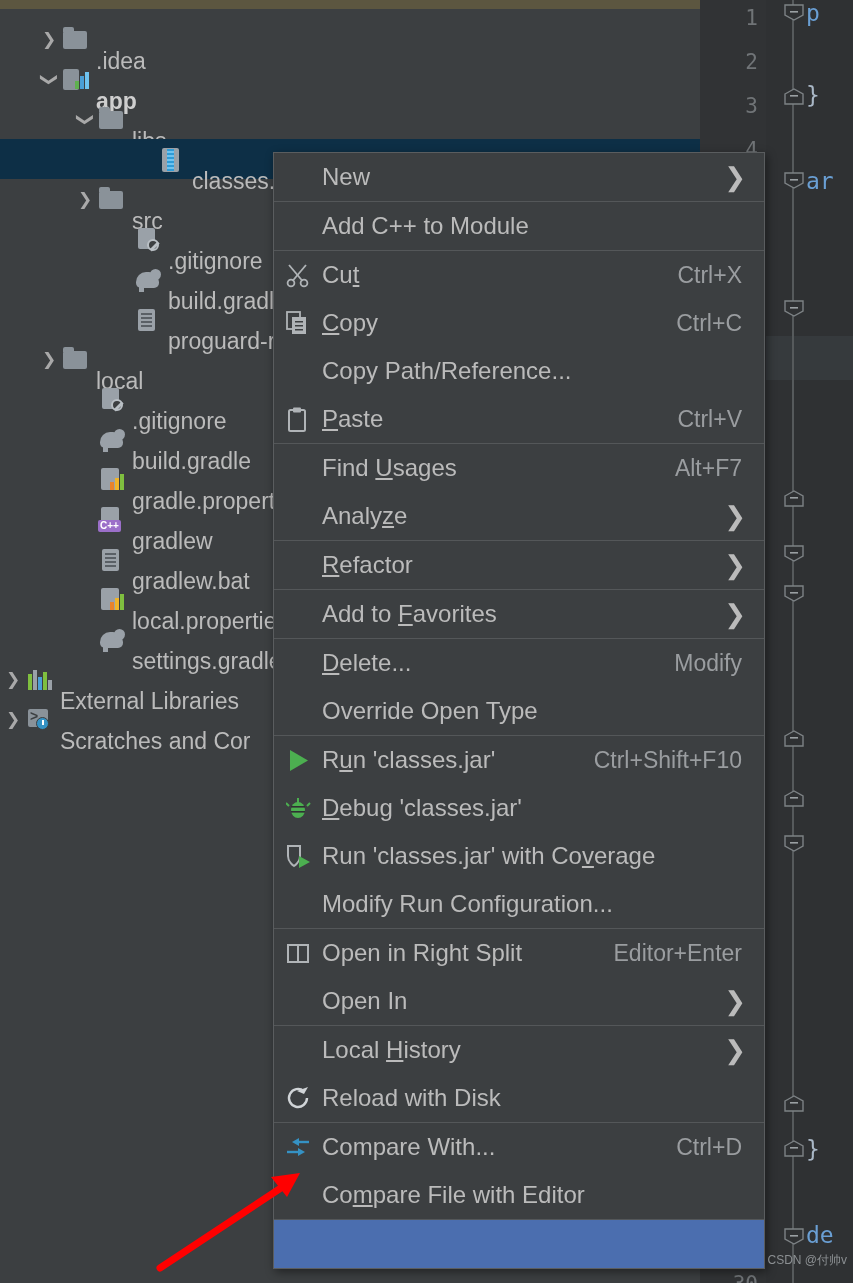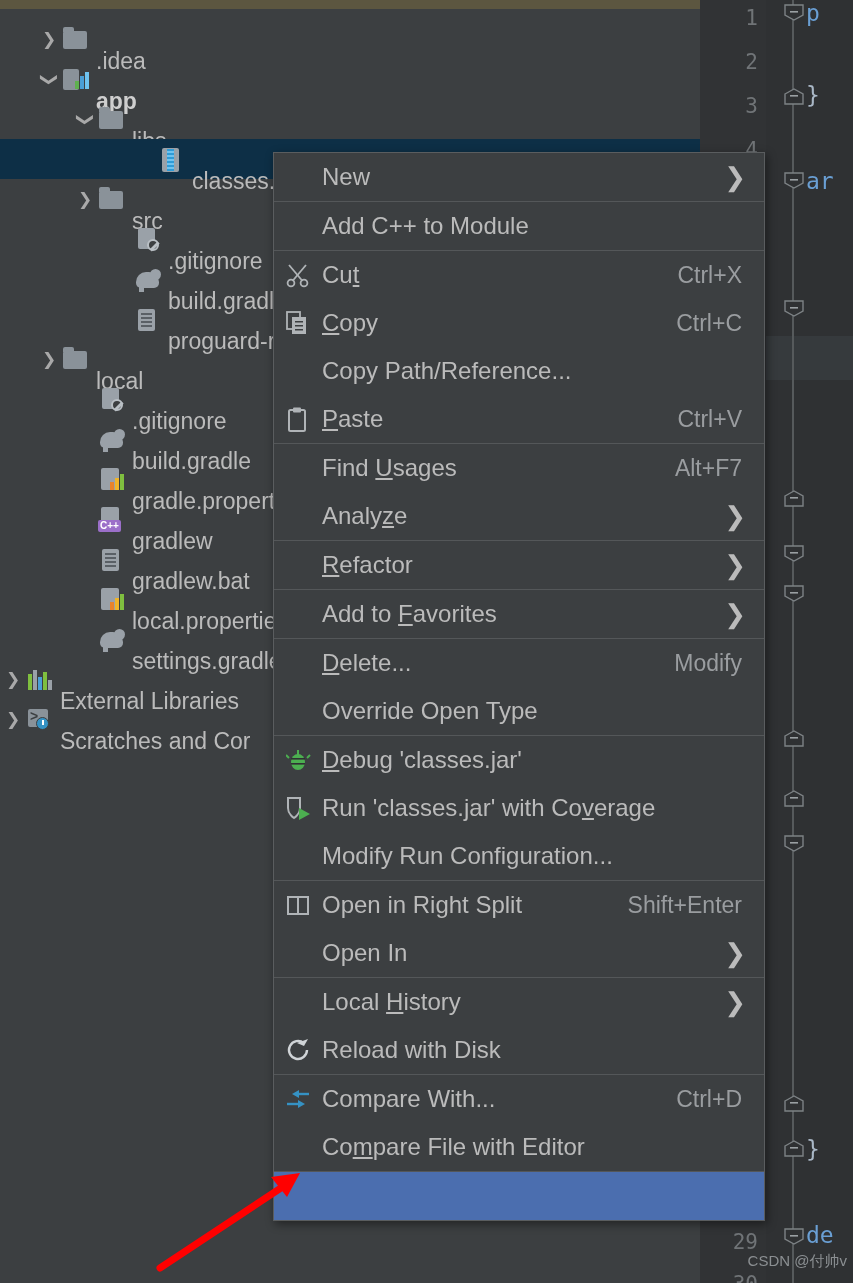--- a/index.html
+++ b/index.html
@@ -141,21 +141,21 @@
   .mi .msub { padding-right: 18px; color:#bbbbbb; font-size:26px; line-height:1; }
   .sep { height: 1px; background: #545759; margin: 0; }
   u { text-decoration: underline; text-underline-offset: 2px; }
 
   
   .arrowsvg { position: absolute; left: 140px; top: 1140px; width: 200px; height: 140px; }
 
   
   .wm {
     position: absolute; right: 6px; top: 1252px; color: #8b8f92;
-    font-size: 15px; font-family: "Liberation Sans", sans-serif; text-align: center;
+    font-size: 12px; font-family: "Liberation Sans", sans-serif; text-align: center;
   }
 </style>
 </head>
 <body>
 
 <div id="root">
 
   <div class="topbar"></div>
 
   <div class="tree" id="tree">
@@ -500,20 +500,29 @@
         <div class="mkey">Modify</div>
       </div>
       <div class="mi">
         <div class="micon"></div>
         <div class="mtext">Override Open Type</div>
       </div>
       <div class="sep"></div>
       <div class="mi">
         <div class="micon">
           <svg width="26" height="26" viewBox="0 0 26 26" style="position:absolute;left:12px;top:12px">
+            <polygon points="4,2 22,12.5 4,23" fill="#4caf50"></polygon>
+          </svg>
+        </div>
+        <div class="mtext">R<u>u</u>n 'classes.jar'</div>
+        <div class="mkey">Ctrl+Shift+F10</div>
+      </div>
+      <div class="mi">
+        <div class="micon">
+          <svg width="26" height="26" viewBox="0 0 26 26" style="position:absolute;left:12px;top:12px">
             <ellipse cx="12" cy="14" rx="7" ry="8" fill="#4caf50"></ellipse>
             <rect x="11" y="2" width="2" height="6" fill="#4caf50"></rect>
             <rect x="5" y="10" width="14" height="1.6" fill="#2f3133"></rect>
             <rect x="5" y="15" width="14" height="1.6" fill="#2f3133"></rect>
             <line x1="3" y1="10" x2="0" y2="7" stroke="#4caf50" stroke-width="2"></line>
             <line x1="21" y1="10" x2="24" y2="7" stroke="#4caf50" stroke-width="2"></line>
           </svg>
         </div>
         <div class="mtext"><u>D</u>ebug 'classes.jar'</div>
       </div>
@@ -532,21 +541,21 @@
       </div>
       <div class="sep"></div>
       <div class="mi">
         <div class="micon">
           <svg width="26" height="26" viewBox="0 0 26 26" style="position:absolute;left:12px;top:12px">
             <rect x="2" y="4" width="20" height="17" fill="none" stroke="#b0b4b7" stroke-width="2"></rect>
             <line x1="12" y1="4" x2="12" y2="21" stroke="#b0b4b7" stroke-width="2"></line>
           </svg>
         </div>
         <div class="mtext">Open in Right Split</div>
-        <div class="mkey">Shift+Enter</div>
+        <div class="mkey">Editor+Enter</div>
       </div>
       <div class="mi">
         <div class="micon"></div>
         <div class="mtext">Open In</div>
         <div class="msub">❯</div>
       </div>
       <div class="sep"></div>
       <div class="mi">
         <div class="micon"></div>
         <div class="mtext">Local <u>H</u>istory</div>

